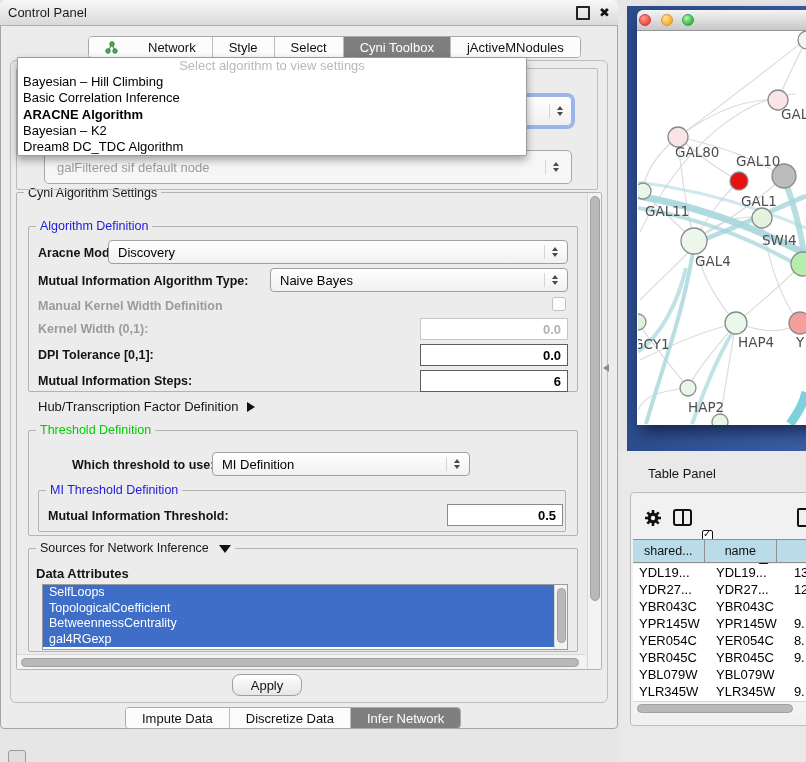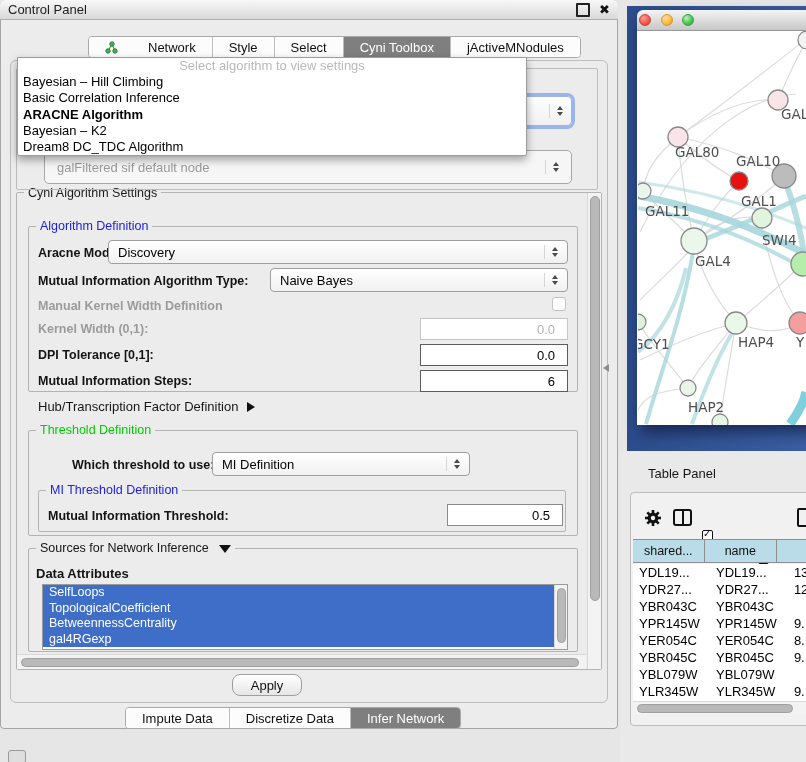--- a/index.html
+++ b/index.html
@@ -3,21 +3,21 @@
 <meta charset="utf-8">
 <style>
   html,body{margin:0;padding:0;background:#e6e6e6;}
   #root{position:relative;width:806px;height:762px;background:#e6e6e6;overflow:hidden;
         font-family:"Liberation Sans","DejaVu Sans",sans-serif;color:#111;}
   .abs{position:absolute;box-sizing:border-box;}
 
   
   .cp-win{left:0;top:8;width:618px;height:729px;background:#ececec;border:1px solid #a5a5a5;
           border-radius:5px 5px 4px 4px;}
-  .cp-title{left:0;top:8;width:618px;height:20px;background:linear-gradient(#f8f8f8,#d9d9d9);
+  .cp-title{left:0;top:8;width:618px;height:26px;background:linear-gradient(#f8f8f8,#d9d9d9);
             border-bottom:1px solid #b0b0b0;border-radius:5px 5px 0 0;display:flex;align-items:center;
             padding:0 8px;font-size:13px;color:#1c1c1c;}
   .float-ico{width:10px;height:10px;border:2px solid #222;border-radius:1px;display:inline-block;}
   .close-ico{font-size:13px;color:#111;margin-left:9px;line-height:10px;}
 
   
   .tabstrip{display:flex;height:22px;border:1px solid #a9a9a9;border-radius:4px;background:#fcfcfc;overflow:hidden;}
   .tab{display:flex;align-items:center;justify-content:center;font-size:13px;padding:0 16px;
        border-right:1px solid #bdbdbd;background:#fcfcfc;color:#101010;white-space:nowrap;gap:25px;}
   .tab:last-child{border-right:none;}
@@ -47,21 +47,21 @@
   .t-blue{color:#2020dd;}
   .t-green{color:#00cb00;}
   .lbl{font-size:12.5px;font-weight:bold;color:#141414;white-space:nowrap;}
   .lbl.dis{color:#9b9b9b;}
   .combo{border:1px solid #9f9f9f;border-radius:4px;background:linear-gradient(#ffffff,#f1f1f1);
          display:flex;align-items:center;font-size:13px;padding:0 9px;color:#000;}
   .spin{margin-left:auto;display:flex;flex-direction:column;gap:2px;padding-left:7px;border-left:1px solid #d5d5d5;height:14px;justify-content:center;}
   .spin i{width:0;height:0;border-left:3.5px solid transparent;border-right:3.5px solid transparent;display:block;}
   .spin .up{border-bottom:4px solid #4a4a4a;}
   .spin .dn{border-top:4px solid #4a4a4a;}
-  .field{background:#fff;font-size:13px;display:flex;align-items:center;justify-content:flex-end;padding:0 12px;}
+  .field{background:#fff;font-size:13px;display:flex;align-items:center;justify-content:flex-end;padding:0 6px;font-weight:bold;}
   .f-en{border:1px solid #5d5d5d;color:#000;}
   .f-dis{border:1px solid #c6c6c6;color:#b2b2b2;}
   .f-mid{border:1px solid #8a8a8a;color:#000;}
   .chk{width:14px;height:14px;border:1px solid #c2c2c2;border-radius:3px;background:#fdfdfd;}
   .tri-r{width:0;height:0;border-top:5.5px solid transparent;border-bottom:5.5px solid transparent;border-left:8px solid #111;display:inline-block;margin-left:9px;}
   .tri-d{width:0;height:0;border-left:6px solid transparent;border-right:6px solid transparent;border-top:8px solid #111;display:inline-block;margin-left:7px;vertical-align:middle;}
 
   .listbox{background:#fff;border:1px solid #9a9a9a;overflow:hidden;}
   .list-item{height:15.5px;line-height:15.5px;font-size:12.5px;color:#fff;padding-left:6px;}
   .sb-track-v{background:#f3f3f3;border-left:1px solid #d8d8d8;}

